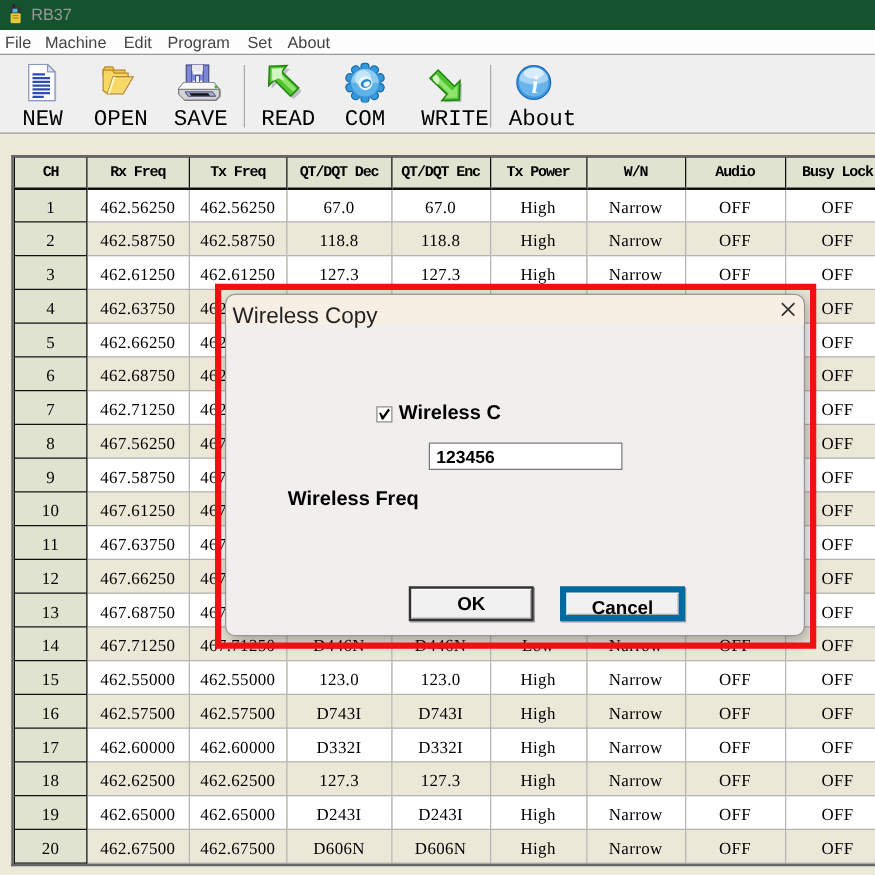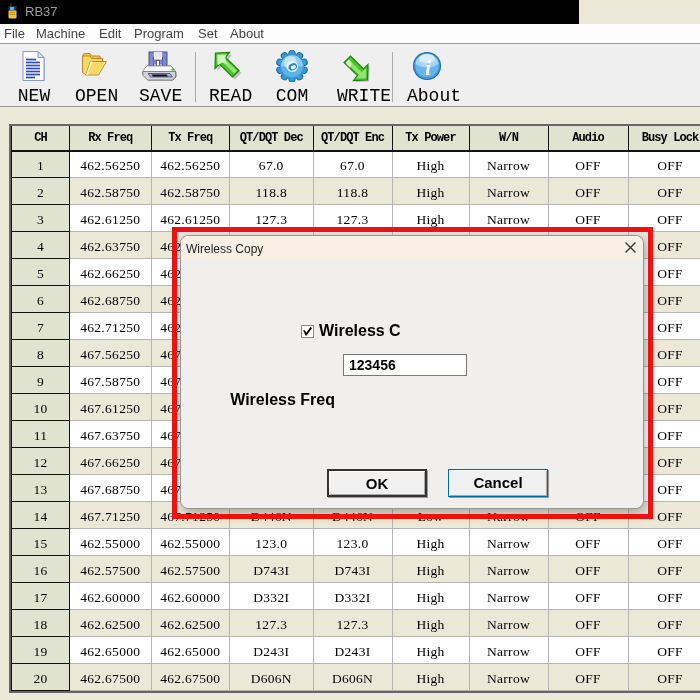--- a/index.html
+++ b/index.html
@@ -1,18 +1,18 @@
 <!DOCTYPE html>
 <html><head><meta charset="utf-8"><style>
 * { margin:0; padding:0; box-sizing:border-box; }
 html,body { width:700px; height:700px; overflow:hidden; background:#ece9d8;
   font-family:"Liberation Sans", sans-serif; }
 .abs { position:absolute; }
 
-#titlebar { position:absolute; left:0; top:0; width:579px; height:24px; background:#000000; }
+#titlebar { position:absolute; left:0; top:0; width:700px; height:24px; background:#14532d; }
 #title-txt { position:absolute; left:25px; top:4px; font-size:13px; color:#999; }
 #menubar { position:absolute; left:0; top:24px; width:700px; height:19px; background:#fdfdfd;padding-left:48px; }
 .mi { position:absolute; top:2px; font-size:13px; color:#444; }
 #menuline { position:absolute; left:0; top:43px; width:700px; height:1px; background:#9a9a9a; }
 #toolbar { position:absolute; left:0; top:44px; width:700px; height:63px; background:#f0efef; border-bottom:1px solid #9a9a9a; }
 .tlabel { position:absolute; top:42px; font-family:"Liberation Mono", monospace; font-size:18px; color:#000; text-align:center; }
 .tsep { position:absolute; top:8px; width:1px; height:50px; background:#aaa; }
 
 #grid { position:absolute; left:11px; top:125px; width:701px; border-collapse:collapse;
   table-layout:fixed; font-family:"Liberation Serif", serif; font-size:13.5px; letter-spacing:0.3px; color:#000; }
@@ -30,31 +30,31 @@
 #grid tr.even td { background:#ebe8d8; }
 #grid tr.odd td.ch, #grid tr.even td.ch { background:#dfe3d0; }
 #gridframe { position:absolute; left:9px; top:124px; width:694px; height:569px;
   border-left:2px solid #666; border-top:2px solid #666; border-bottom:2px solid #666; pointer-events:none; }
 
 #dialog { position:absolute; left:180px; top:235px; width:464px; height:274px;
   background:#f1efee; border:1px solid #979797; border-radius:8px;
   box-shadow:2px 4px 12px rgba(0,0,0,0.3); }
 #dtitle { position:absolute; left:0; top:0; width:100%; height:24px; background:#f8efe4;
   border-radius:8px 8px 0 0; }
-#dtitle span { position:absolute; left:5px; top:6px; font-size:12px; color:#222; }
+#dtitle span { position:absolute; left:5px; top:6px; font-size:18px; color:#222; }
 .dlbl { position:absolute; font-size:16px; font-weight:bold; color:#000; }
 #chk { position:absolute; left:120px; top:89px; width:13px; height:13px; background:#fff;
   border:1px solid #8a8a8a; }
-.dinput { position:absolute; left:162px; width:124px; height:22px; background:#fff;
+.dinput { position:absolute; left:162px; width:155px; height:22px; background:#fff;
   border:1px solid #787878; font-family:"Liberation Sans",sans-serif;
   font-size:14px; font-weight:bold; line-height:20px; padding-left:5px; color:#000; }
 .dbtn { position:absolute; top:233px; width:100px; height:28px; background:#f2f1f1;
   text-align:center; font-size:15px; font-weight:bold; line-height:26px; color:#000; }
 #okbtn { left:106px; border:2px solid #333; box-shadow:1px 1px 0 #9a9a9a, inset 1px 1px 0 #fff, inset -1px -1px 0 #a9a9a9;margin-left:40px; }
-#cancelbtn { left:267px; border:1px solid #0369a1; box-shadow:1px 1px 0 #9a9a9a, inset 1px 1px 0 #fff, inset -1px -1px 0 #a9a9a9; }
+#cancelbtn { left:267px; border:5px solid #0369a1; box-shadow:1px 1px 0 #9a9a9a, inset 1px 1px 0 #fff, inset -1px -1px 0 #a9a9a9; }
 
 #redrect { position:absolute; left:172px; top:227px; width:481px; height:292px;
   border:5px solid #ee1111; }
 </style></head>
 <body>
 <div id="titlebar">
   <svg class="abs" style="left:8px;top:3px" width="9" height="16" viewBox="0 0 9 16">
     <rect x="2" y="0" width="2" height="4" fill="#222"></rect>
     <rect x="0.5" y="3" width="8" height="5" fill="#333"></rect>
     <rect x="2" y="4" width="4" height="3" fill="#59b0e8"></rect>

